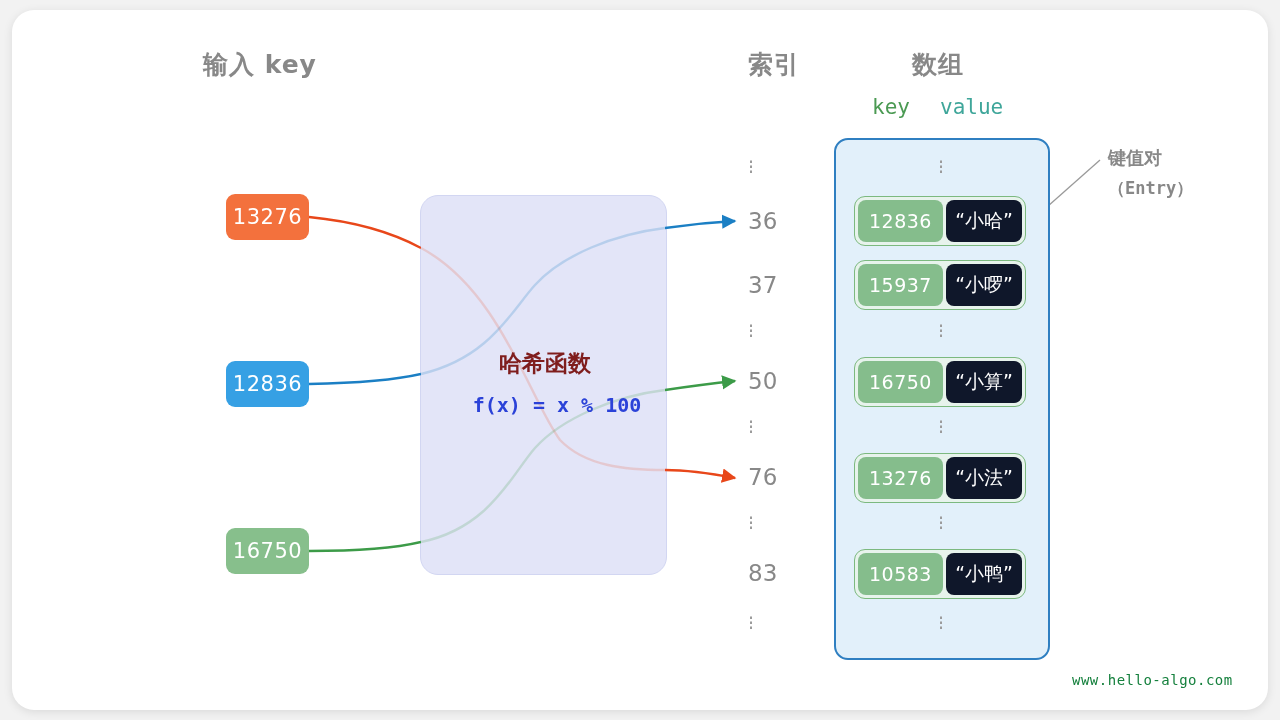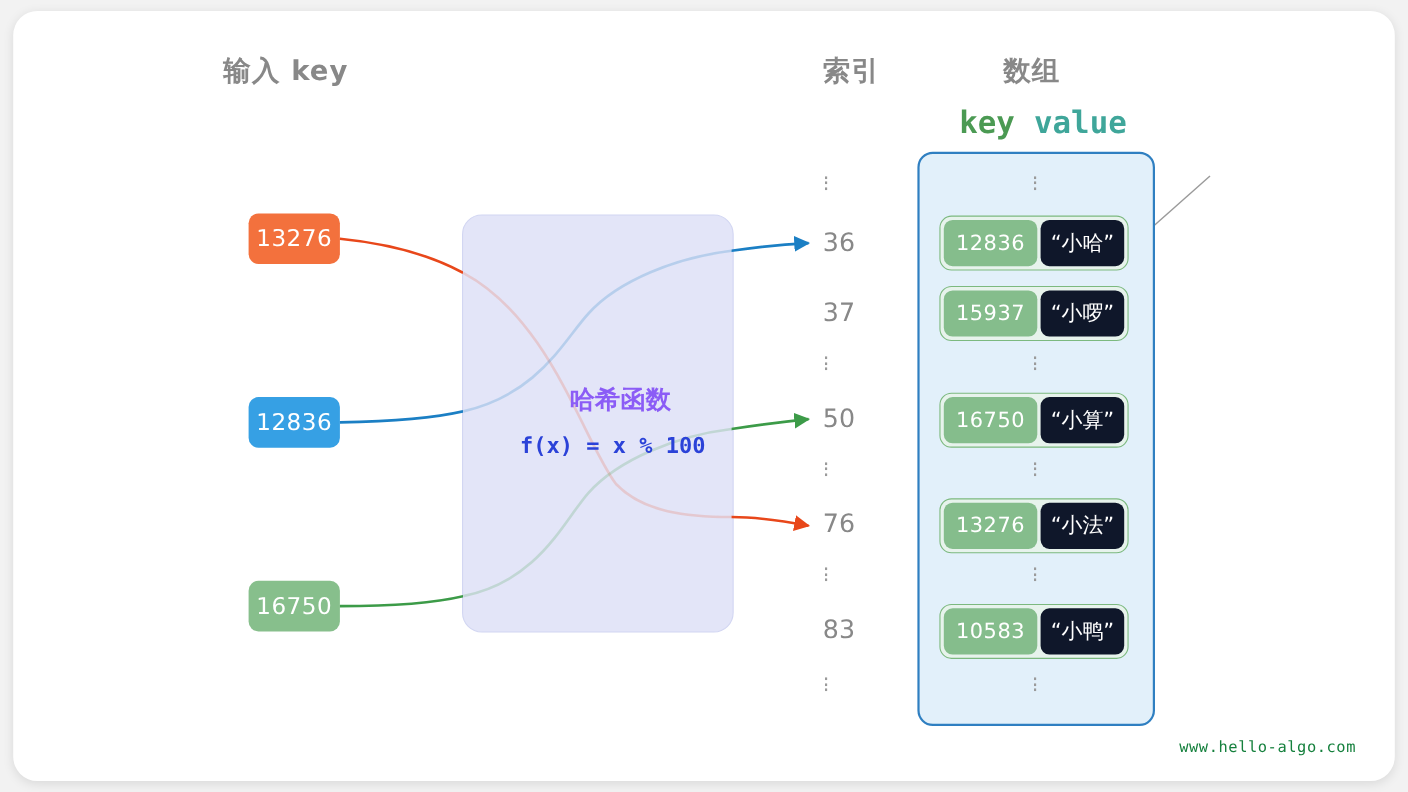--- a/index.html
+++ b/index.html
@@ -36,22 +36,22 @@
     white-space: nowrap;
   }
   #hdr-input  { left: 203px; top: 48px; }
   #hdr-index  { left: 748px; top: 48px; }
   #hdr-array  { left: 912px; top: 48px; text-align: right; }
 
   .subheading {
     position: absolute;
     top: 95px;
     font-family: "DejaVu Sans Mono", "Liberation Mono", monospace;
-    font-size: 28px;
-    font-weight: bold;
+    font-size: 21px;
+    font-weight: normal;
     white-space: nowrap;
   }
   #sub-key   { left: 872px; color: #4b9a53; }
   #sub-value { left: 940px; color: #3fa69a; }
 
   
   .keychip {
     position: absolute;
     width: 83px;
     height: 46px;
@@ -78,24 +78,23 @@
     background: #e3e5f8;
     border: 1px solid #d2d6f2;
     border-radius: 18px;
   }
   #hash-title {
     position: absolute;
     left: 420px;
     top: 348px;
     width: 250px;
     text-align: center;
-    color: #8b5cf6;
+    color: #7f1d1d;
     font-weight: bold;
     font-size: 23px;
-    padding-left: 19px;
   }
   #hash-formula {
     position: absolute;
     left: 420px;
     top: 393px;
     width: 274px;
     text-align: center;
     color: #2b42d8;
     font-family: "DejaVu Sans Mono", "Liberation Mono", monospace;
     font-weight: bold;
@@ -350,15 +349,19 @@
     <div class="k">10583</div>
     <div class="v">“小鸭”</div>
   </div>
 
   <div class="arr-dots" style="top:616px;">
     <span>·</span>
       <span>·</span>
       <span>·</span>
   </div>
 
+  <div id="annot">
+    <div>键值对</div>
+    <div class="en">（Entry）</div>
+  </div>
 
   <div id="watermark">www.hello-algo.com</div>
 </div>
 
 </body></html>

